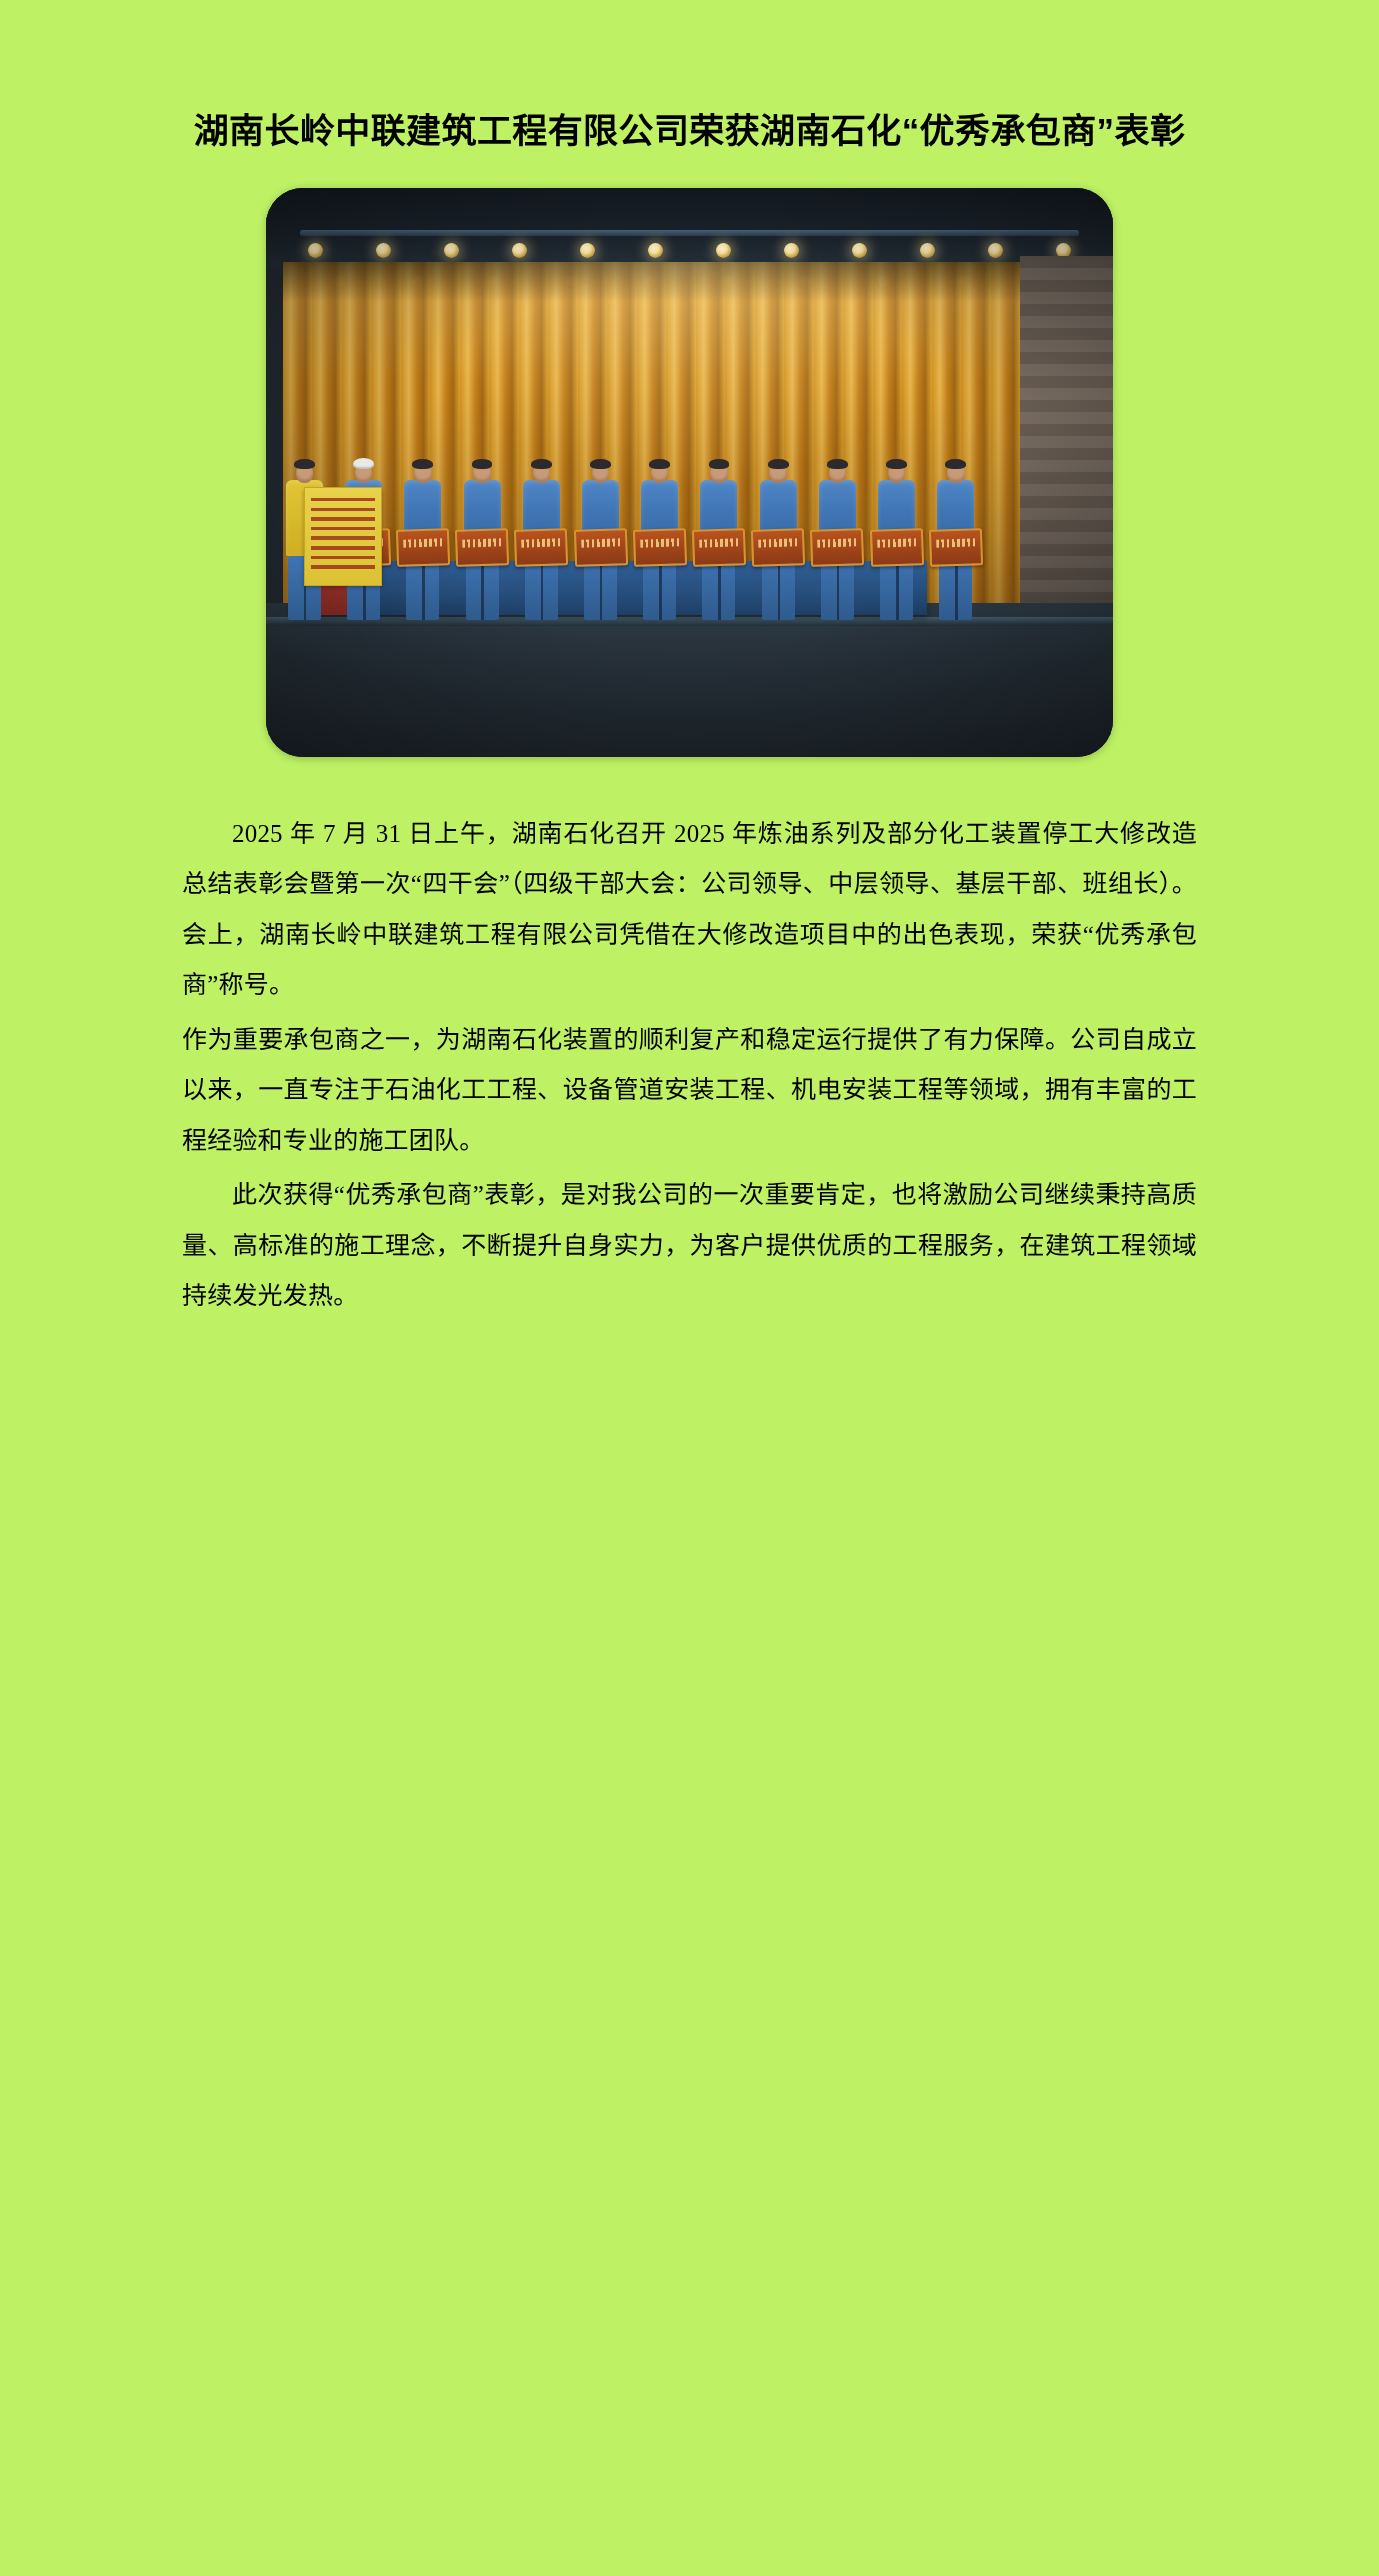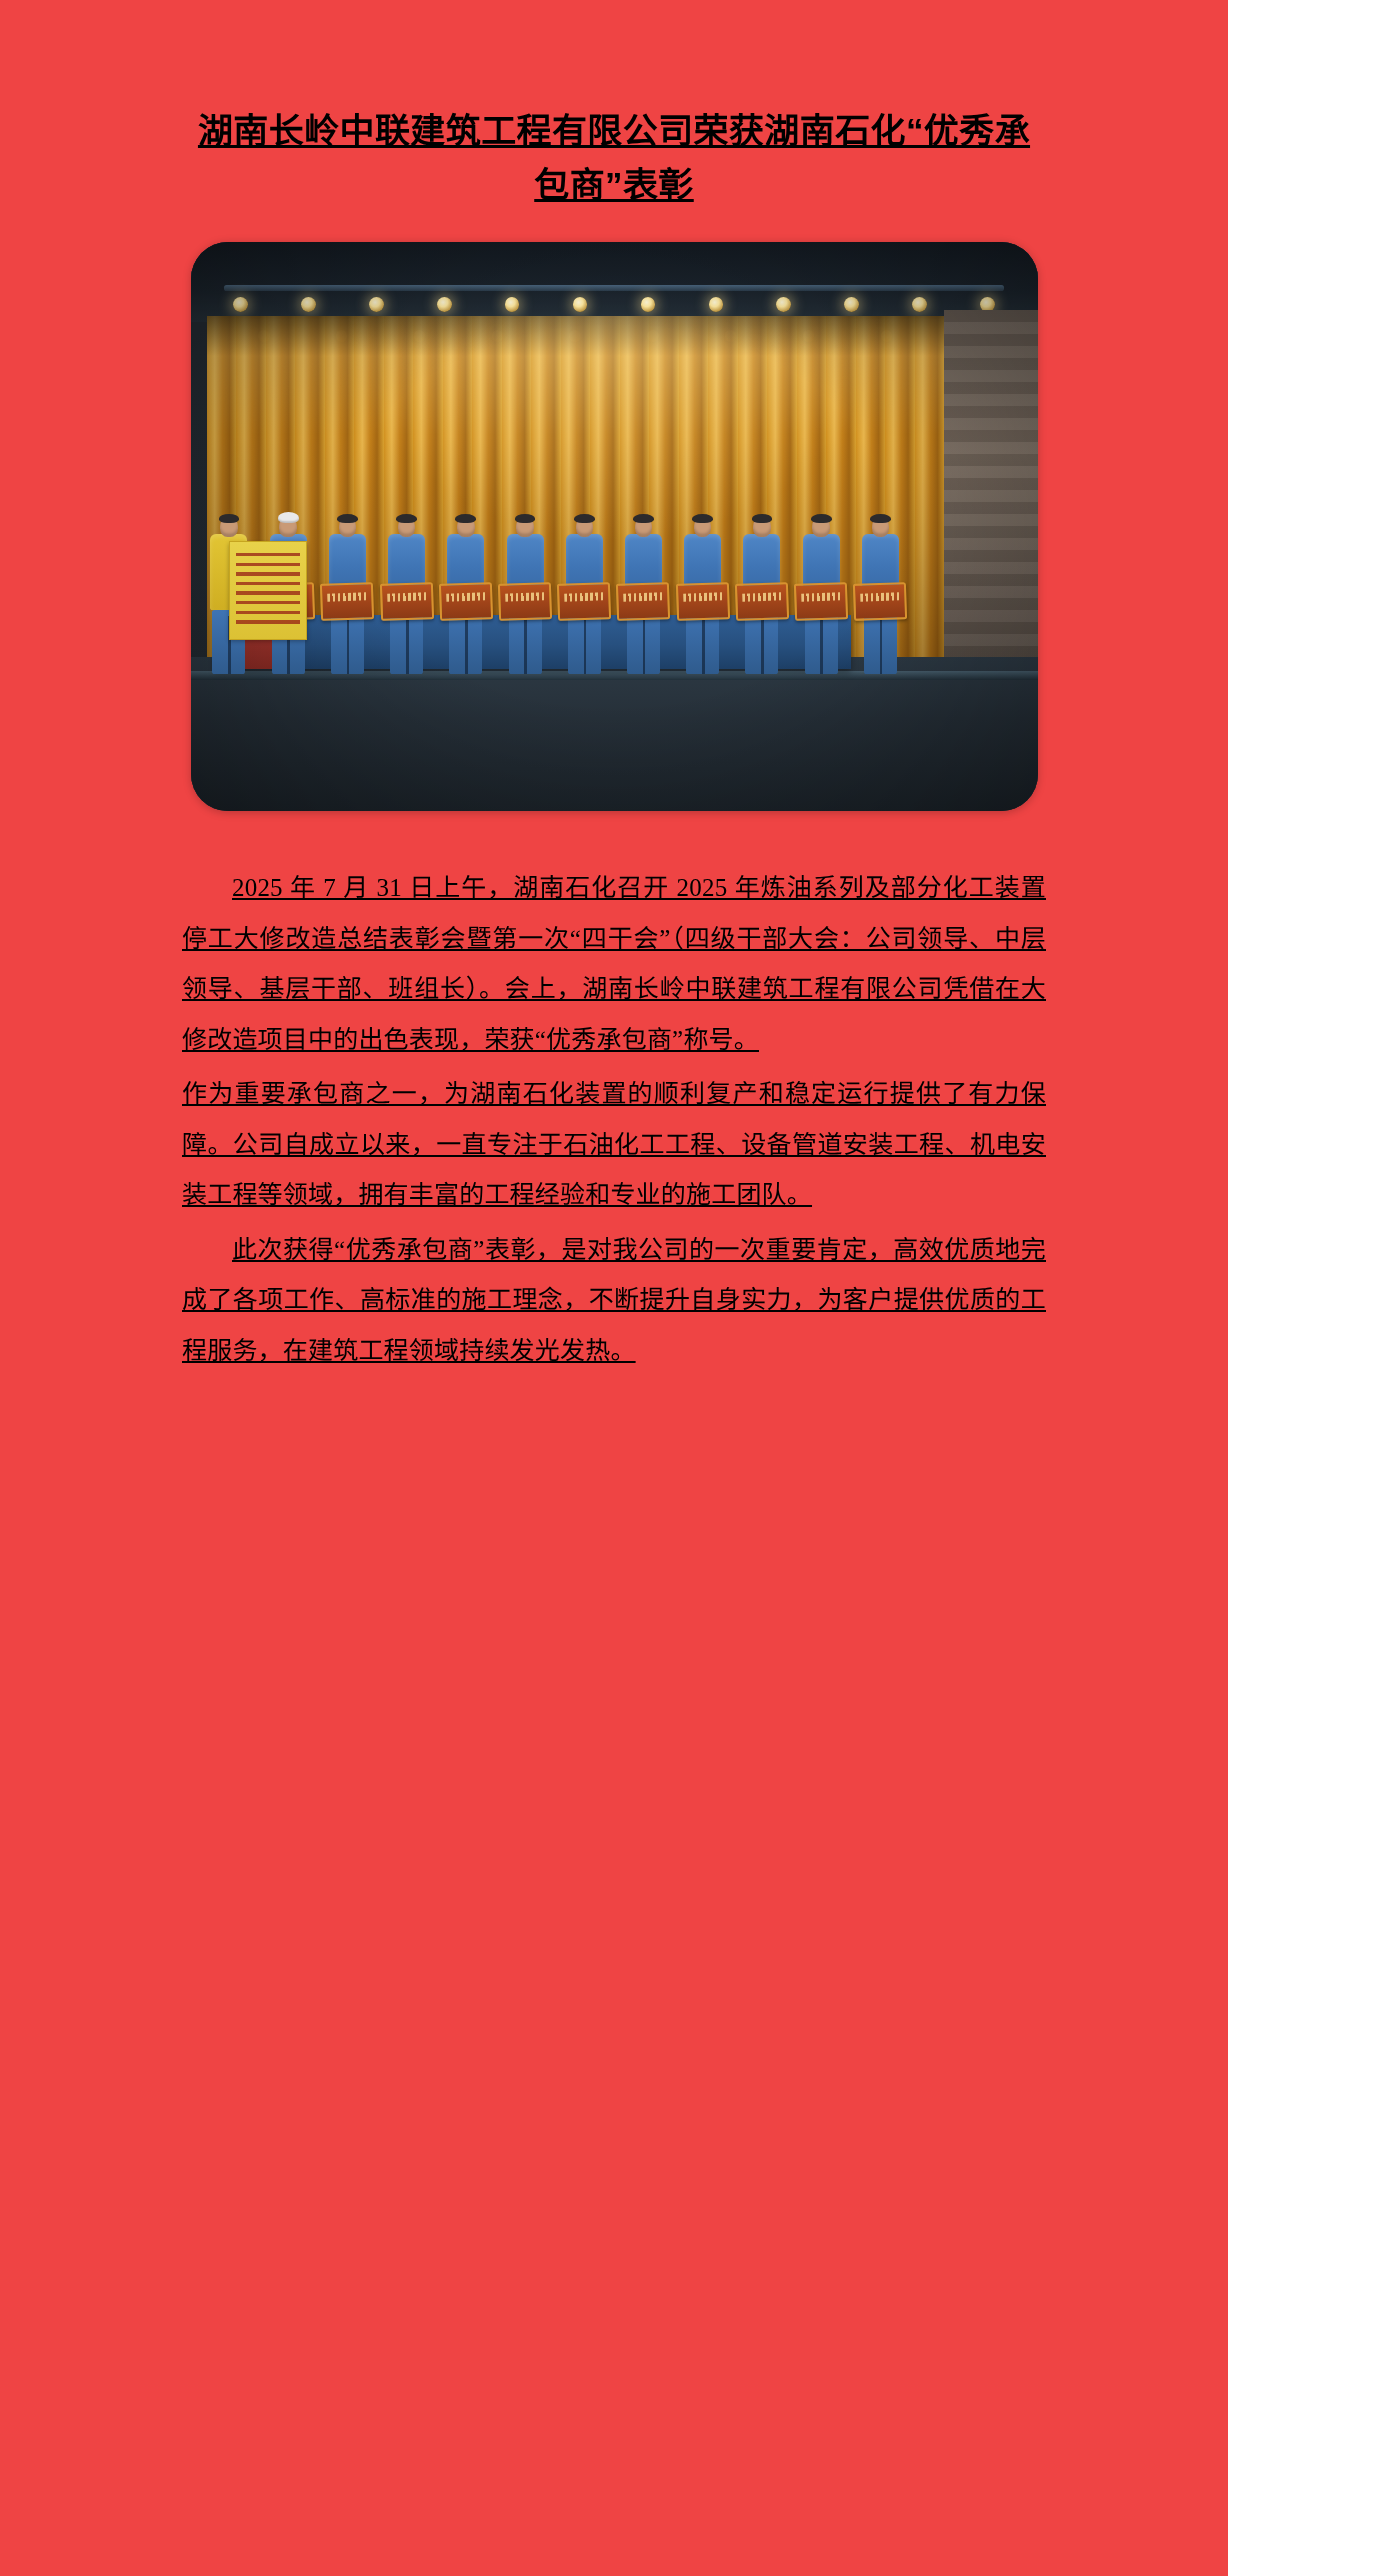--- a/index.html
+++ b/index.html
@@ -8,27 +8,26 @@
     background: #ffffff;
   }
   body {
     width: 1379px;
     min-height: 2576px;
     font-family: "Liberation Serif", "DejaVu Serif", serif;
     color: #000000;
     -webkit-font-smoothing: antialiased;
   }
   .page {
-    width: 1228px;
+    width: 1379px;
     min-height: 2576px;
     box-sizing: border-box;
     padding: 104px 178px 78px 178px;
-    background: #ef4444;
-    position: relative;
-    text-decoration: underline;
+    background: #bef264;
+    position: relative;
   }
   .doc-title {
     font-family: "Liberation Sans", "DejaVu Sans", sans-serif;
     font-weight: bold;
     font-size: 35px;
     line-height: 1.55;
     text-align: center;
     letter-spacing: 0.4px;
     margin: 0 0 29.5px 0;
     padding: 0 8.7px;
@@ -431,17 +430,17 @@
         </div>
 
         <div class="vignette"></div>
       </div>
     </div>
   </div>
 
   <div class="body-text">
     <p class="indent-2">2025 年 7 月 31 日上午，湖南石化召开 2025 年炼油系列及部分化工装置停工大修改造总结表彰会暨第一次“四干会”（四级干部大会：公司领导、中层领导、基层干部、班组长）。会上，湖南长岭中联建筑工程有限公司凭借在大修改造项目中的出色表现，荣获“优秀承包商”称号。</p>
     <p class="indent-0">作为重要承包商之一，为湖南石化装置的顺利复产和稳定运行提供了有力保障。公司自成立以来，一直专注于石油化工工程、设备管道安装工程、机电安装工程等领域，拥有丰富的工程经验和专业的施工团队。</p>
-    <p class="indent-2">此次获得“优秀承包商”表彰，是对我公司的一次重要肯定，高效优质地完成了各项工作、高标准的施工理念，不断提升自身实力，为客户提供优质的工程服务，在建筑工程领域持续发光发热。</p>
+    <p class="indent-2">此次获得“优秀承包商”表彰，是对我公司的一次重要肯定，也将激励公司继续秉持高质量、高标准的施工理念，不断提升自身实力，为客户提供优质的工程服务，在建筑工程领域持续发光发热。</p>
   </div>
 
 </div>
 
 
 </body></html>

